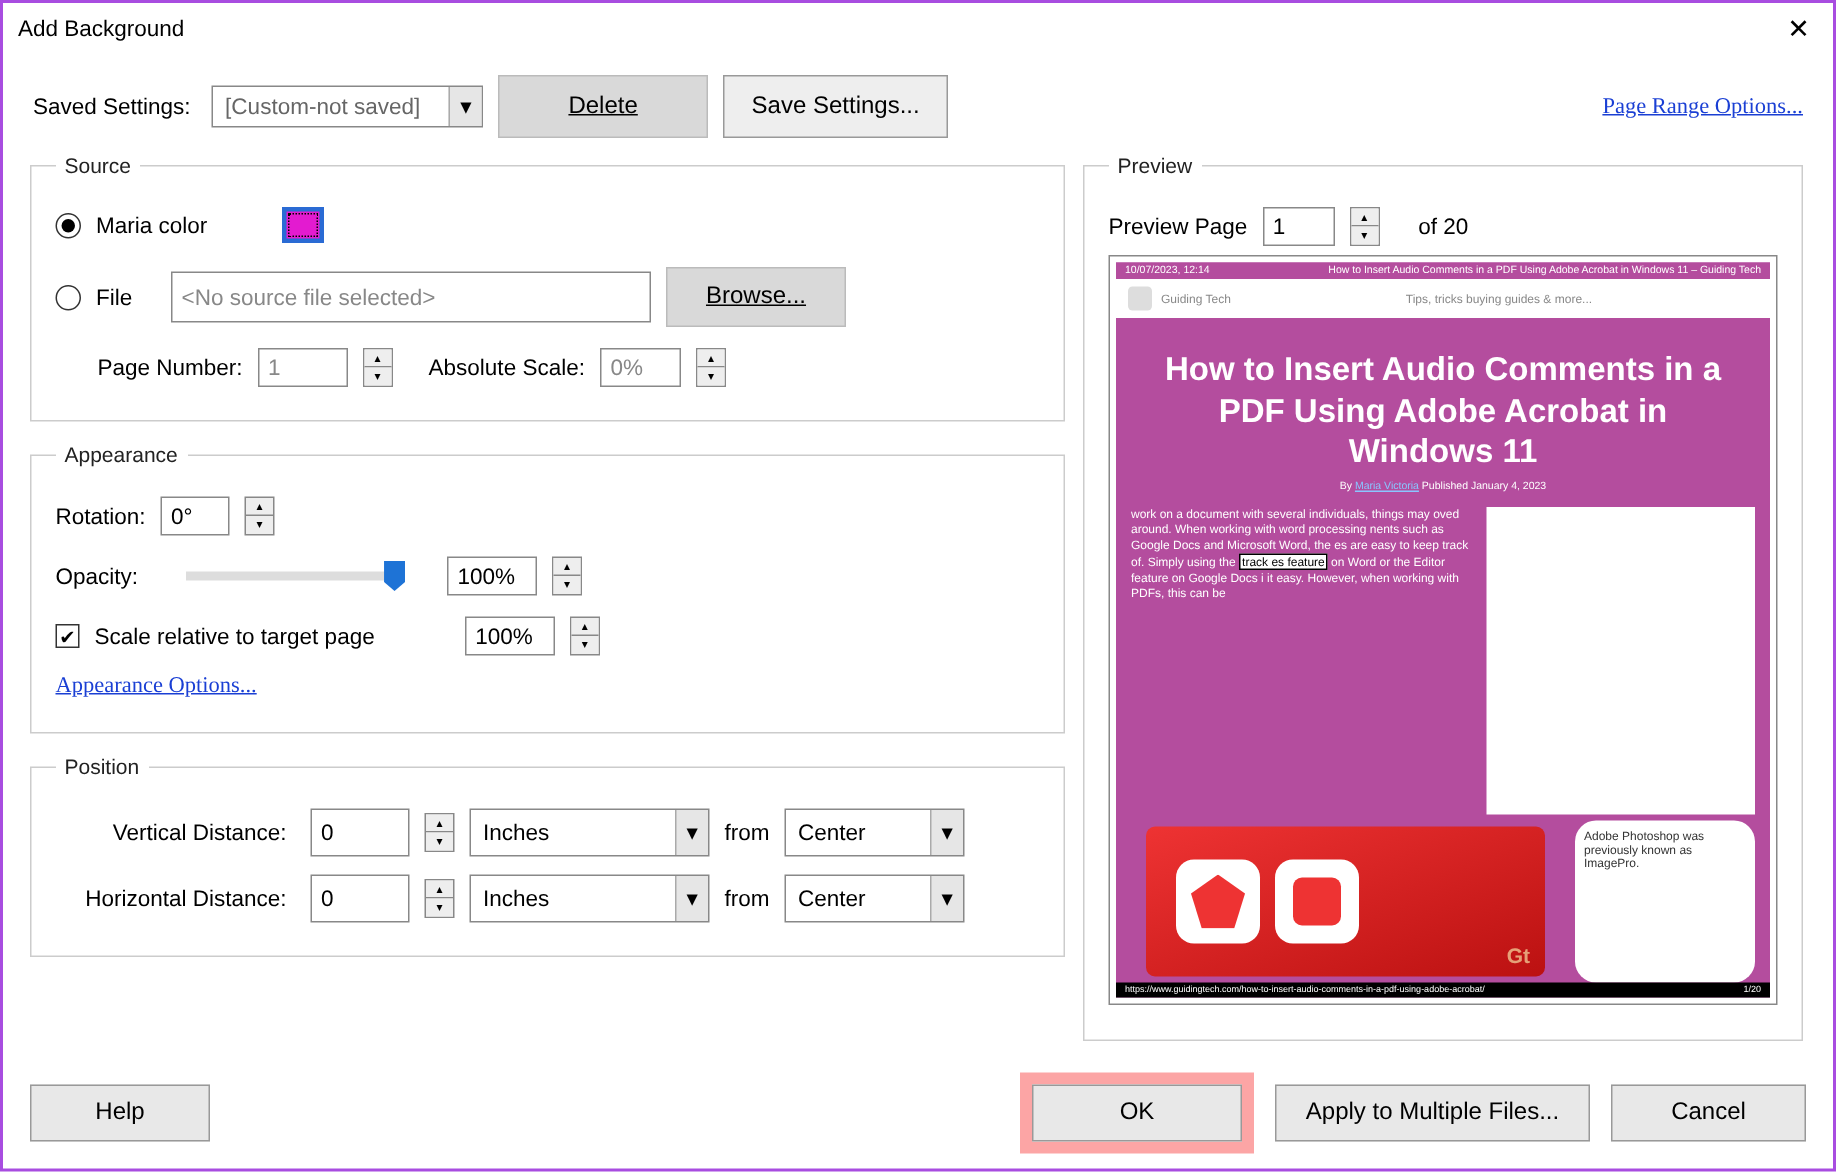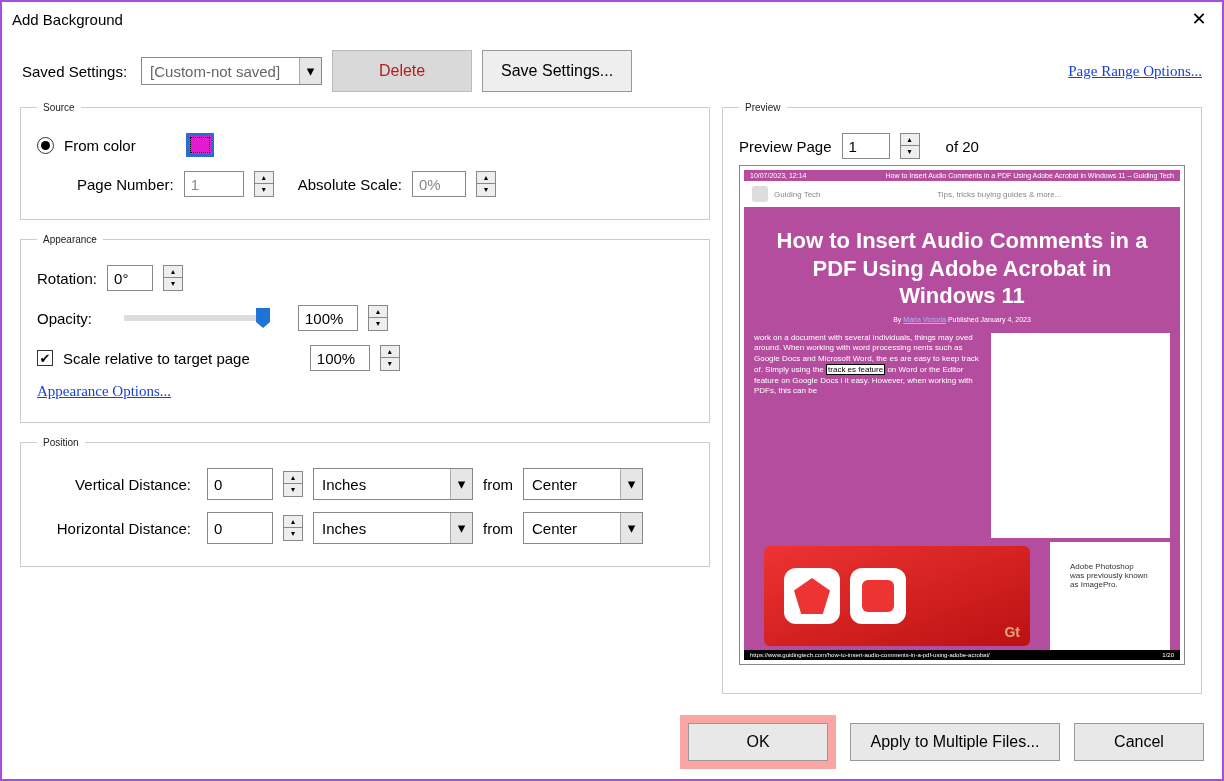--- a/index.html
+++ b/index.html
@@ -6,27 +6,27 @@
   body { margin: 0; background: #fff; width: 1224px; height: 781px; border: 2px solid #a84de0; position: relative; font-size: 15px; color: #000; }
   .titlebar { display: flex; align-items: center; justify-content: space-between; height: 34px; padding: 0 8px 0 10px; }
   .titlebar .title { font-size: 15px; }
   .close-x { font-size: 18px; width: 30px; text-align: center; cursor: pointer; }
   .top-row { display: flex; align-items: center; padding: 14px 20px 10px 20px; gap: 10px; justify-content: center; }
   .top-row .saved-label { margin-right: 4px; }
   .combo { display:inline-flex; align-items:center; border:1px solid #888; height:28px; background:#fff; }
   .combo .cval { padding: 0 8px; color:#666; flex:1; }
   .combo .carrow { width:22px; height:100%; display:flex; align-items:center; justify-content:center; background:#e6e6e6; border-left:1px solid #aaa;}
   .btn { height: 42px; display:inline-flex; align-items:center; justify-content:center; border:1px solid #999; background:#e8e8e8; font-size:16px; cursor:pointer;}
-  .btn.disabled { color:#b91c1c; background:#d9d9d9; border-color:#bbb; }
+  .btn.disabled { color:#000000; background:#d9d9d9; border-color:#bbb;text-decoration:underline; }
   .link { color: #1a3fd4; text-decoration: underline; cursor: pointer; font-family: Liberation Serif, serif; }
   .columns { display:flex; padding: 0 18px; gap: 12px; }
   .leftcol { width: 690px; }
   .rightcol { width: 480px; }
   fieldset { border:1px solid #ccc; margin: 0 0 14px 0; padding: 14px 16px 16px 16px; position:relative; }
-  fieldset > legend { padding: 0 6px; font-size: 10px; color:#222; }
+  fieldset > legend { padding: 0 6px; font-size: 14px; color:#222; }
   .row { display:flex; align-items:center; gap:10px; margin: 6px 0; }
   .radio { width:17px; height:17px; border:1.5px solid #333; border-radius:50%; display:inline-flex; align-items:center; justify-content:center;}
   .radio.sel::after { content:""; width:9px; height:9px; background:#000; border-radius:50%; }
   .swatch { width:28px; height:24px; background:#e31bd0; border:3px solid #2a6bd4; outline:1px dotted #000; outline-offset:-5px;}
   .tinput { border:1px solid #888; height:26px; padding:0 6px; background:#fff; font-size:15px;}
   .tinput.dis { color:#888; background:#fff; }
   .spin { display:inline-flex; flex-direction:column; border:1px solid #888; }
   .spin div { width:18px; height:12px; background:#eee; display:flex; align-items:center; justify-content:center; font-size:8px; line-height:1;}
   .spin div:first-child{border-bottom:1px solid #888;}
   .checkbox { width:16px; height:16px; border:1.5px solid #333; display:inline-flex; align-items:center; justify-content:center; font-size:13px; line-height:1;}
@@ -41,21 +41,21 @@
   .pv-header { background:#fff; color:#555; height:26px; display:flex; align-items:center; padding:0 8px; font-size:8px; gap:6px;}
   .pv-logo { width:16px; height:16px; background:#ddd; border-radius:3px;}
   .pv-hero { text-align:center; padding:20px 30px 6px; }
   .pv-hero h1{ color:#fff; font-size:22px; font-weight:700; margin:0; line-height:1.25;}
   .pv-byline{ font-size:7px; color:#fff; margin-top:6px;}
   .pv-byline a{color:#89c6ff; text-decoration:underline;}
   .pv-body { display:flex; gap:10px; padding:4px 10px; flex:1;}
   .pv-text { width:56%; font-size:8px; line-height:1.35; color:#fff;}
   .pv-side { width:44%; display:flex; flex-direction:column; gap:8px;}
   .pv-ph { background:#fff; flex:1;}
-  .pv-note { background:#fff; color:#333; font-size:8px; padding:20px;}
+  .pv-note { background:#fff; color:#333; font-size:8px; padding:6px;border-radius:14px;}
   .pv-apps { margin:4px 10px; height:100px; background:linear-gradient(160deg,#e33 0%,#b11 100%); border-radius:6px; position:relative;}
   .pv-app-ic{position:absolute; width:56px;height:56px;background:#fff;border-radius:12px;top:22px;}
   .pv-app-ic.a{left:20px;} .pv-app-ic.b{left:86px;}
   .pv-app-ic.a::after{content:"";position:absolute;inset:10px;background:#e33; clip-path:polygon(50% 0,100% 35%,80% 100%,20% 100%,0 35%);}
   .pv-app-ic.b::after{content:"";position:absolute;inset:12px;background:#e33;border-radius:6px;}
   .pv-gt{position:absolute;right:10px;bottom:6px;color:#ffb;opacity:.6;font-size:14px;font-weight:700;}
   .pv-ad { margin:5px 10px 2px; height:36px; background:#fff; border:1px solid #ccc; display:flex; align-items:center; justify-content:flex-end; padding:0 18px 0 6px; position:relative; color:#17a05a; font-size:10px; font-style:italic; font-weight:700; line-height:1.05;}
   .pv-ad .x{position:absolute;right:3px;top:3px;width:11px;height:11px;border:1px solid #888;border-radius:50%;font-size:8px;color:#666;display:flex;align-items:center;justify-content:center;}
   .pv-ad .prod{position:absolute;left:6px;width:120px;height:28px;}
   .pv-foot { background:#000; color:#fff; font-size:6px; padding:2px 6px; display:flex; justify-content:space-between;}
@@ -81,25 +81,31 @@
   <span class="link">Page Range Options...</span>
 </div>
 
 <div class="columns">
   <div class="leftcol">
 
     <fieldset>
       <legend>Source</legend>
       <div class="row">
         <span class="radio sel"></span>
-        <span>From color</span>
+        <span>Maria color</span>
         <span style="width:30px"></span>
         <span class="swatch"></span>
       </div>
-      <div class="row" style="margin-top:14px;margin-left:40px">
+      <div class="row" style="margin-top:16px">
+        <span class="radio"></span>
+        <span style="width:40px">File</span>
+        <input class="tinput dis" style="width: 320px; height: 34px;" value="&lt;No source file selected&gt;">
+        <div class="btn disabled" style="width:120px;height:40px">Browse...</div>
+      </div>
+      <div class="row" style="margin-top:14px;margin-left:28px">
         <span>Page Number:</span>
         <input class="tinput dis" style="width: 60px;" value="1">
         <span class="spin">
             <div>▴</div>
             <div>▾</div>
           </span>
         <span style="width:4px"></span>
         <span>Absolute Scale:</span>
         <input class="tinput dis" style="width: 54px;" value="0%">
         <span class="spin">
@@ -238,17 +244,18 @@
             <span>https://www.guidingtech.com/how-to-insert-audio-comments-in-a-pdf-using-adobe-acrobat/</span>
             <span>1/20</span>
           </div>
         </div>
       </div>
     </fieldset>
   </div>
 </div>
 
 <div class="bottom-buttons">
+  <div class="btn" style="width:120px;height:38px">Help</div>
   <span class="spacer"></span>
   <span class="ok-wrap"><div class="btn" style="width:140px;height:38px">OK</div></span>
   <div class="btn" style="width:210px;height:38px">Apply to Multiple Files...</div>
   <div class="btn" style="width:130px;height:38px">Cancel</div>
 </div>
 
 </body></html>

